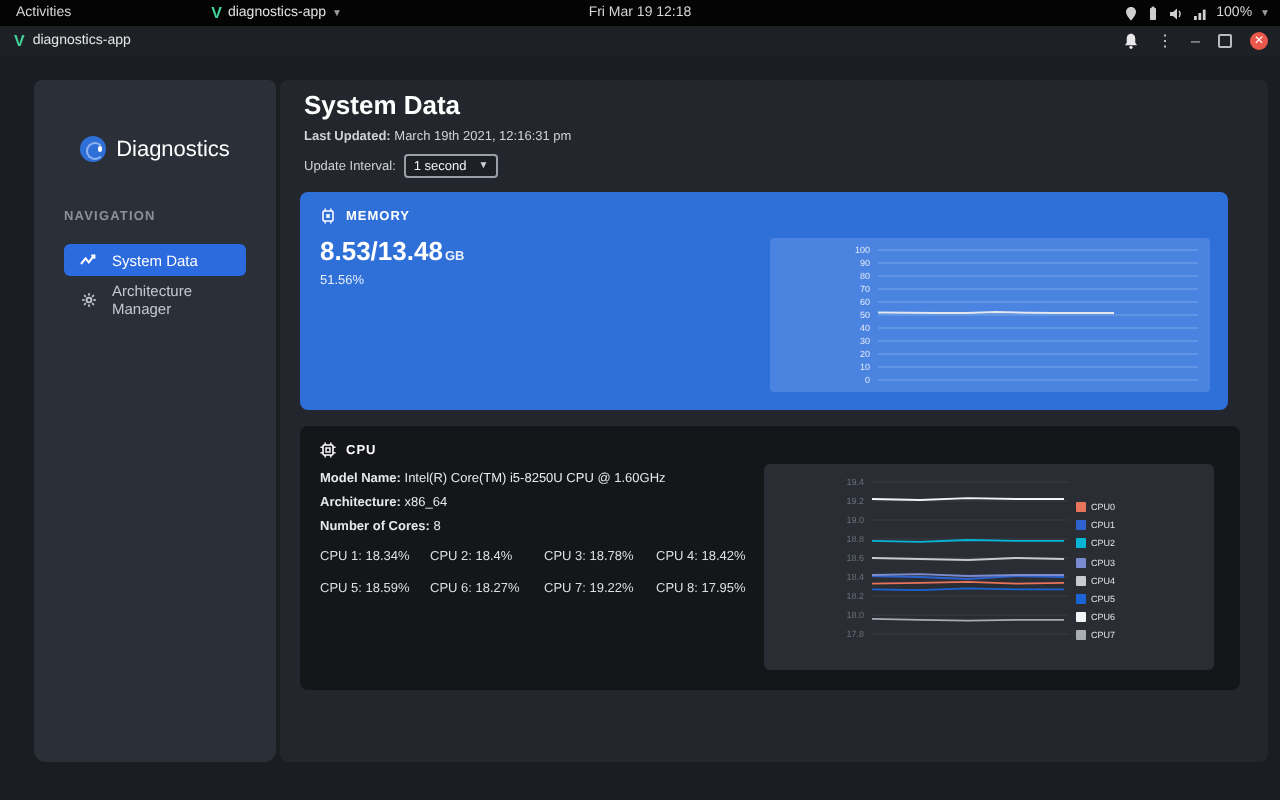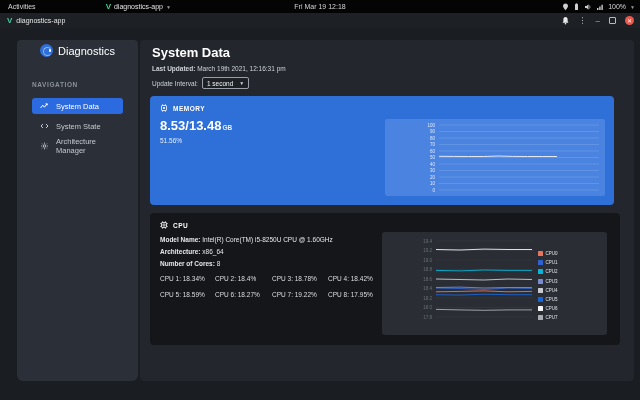--- a/index.html
+++ b/index.html
@@ -28,21 +28,21 @@
     justify-content:center;color:#fff;font-size:6px;line-height:1;}
   .kebab{color:#cfd2d6;font-size:8px;line-height:1;}
 
   
   .sidebar{position:absolute;left:17px;top:40px;width:121px;height:341px;
     background:#2b3038;border-radius:4px 4px 6px 6px;}
   .mainpanel{position:absolute;left:140px;top:40px;width:494px;height:341px;
     background:#23272d;border-radius:4px;}
 
   
-  .brand{display:flex;align-items:center;justify-content:center;gap:5px;padding-top:4px;}
+  .brand{display:flex;align-items:center;justify-content:center;gap:5px;padding-top:28px;}
   .brand-logo{position:relative;width:13px;height:13px;border-radius:50%;background:#2f6fd8;}
   .brand-logo::before{content:"";position:absolute;left:3px;top:3px;width:7px;height:7px;
     border-radius:50%;border:1.5px solid #8fb3ee;border-right-color:transparent;}
   .brand-logo::after{content:"";position:absolute;right:2px;top:5px;width:2.5px;height:2.5px;
     border-radius:50%;background:#fff;}
   .brand-name{font-size:11px;color:#fff;font-weight:500;}
   .nav-label{margin:24px 0 0 15px;font-size:6.5px;font-weight:bold;letter-spacing:.6px;color:#8b919a;}
   .nav{margin-top:10px;padding:0 15px;}
   .nav-item{height:16px;display:flex;align-items:center;gap:7px;padding-left:8px;margin-bottom:4px;
     border-radius:3px;font-size:7.5px;color:#c4c9d0;cursor:pointer;}
@@ -141,26 +141,20 @@
       <span class="brand-name">Diagnostics</span>
     </div>
     <div class="nav-label">NAVIGATION</div>
     <nav class="nav">
       <div class="nav-item active">
         <svg width="9" height="8" viewBox="0 0 9 8">
             <polyline points="0.5,6 2.8,3.2 4.4,5.2 7,1.8" fill="none" stroke="#fff" stroke-width="1"></polyline>
             <polyline points="5.6,1.8 7.2,1.8 7.2,3.4" fill="none" stroke="#fff" stroke-width="1"></polyline>
           </svg>
         <span>System Data</span>
-      </div>
-      <div class="nav-item">
-        <svg width="9" height="8" viewBox="0 0 9 8">
-            <path d="M3 2 L1 4 L3 6 M6 2 L8 4 L6 6" fill="none" stroke="#c4c9d0" stroke-width="1"></path>
-          </svg>
-        <span>System State</span>
       </div>
       <div class="nav-item">
         <svg width="9" height="8" viewBox="0 0 8 8">
             <circle cx="4" cy="4" r="1.2" fill="none" stroke="#c4c9d0" stroke-width="0.9"></circle>
             <g stroke="#c4c9d0" stroke-width="0.9">
               <line x1="4" y1="0.6" x2="4" y2="1.8"></line>
               <line x1="4" y1="6.2" x2="4" y2="7.4"></line>
               <line x1="0.6" y1="4" x2="1.8" y2="4"></line>
               <line x1="6.2" y1="4" x2="7.4" y2="4"></line>
               <line x1="1.6" y1="1.6" x2="2.4" y2="2.4"></line>

